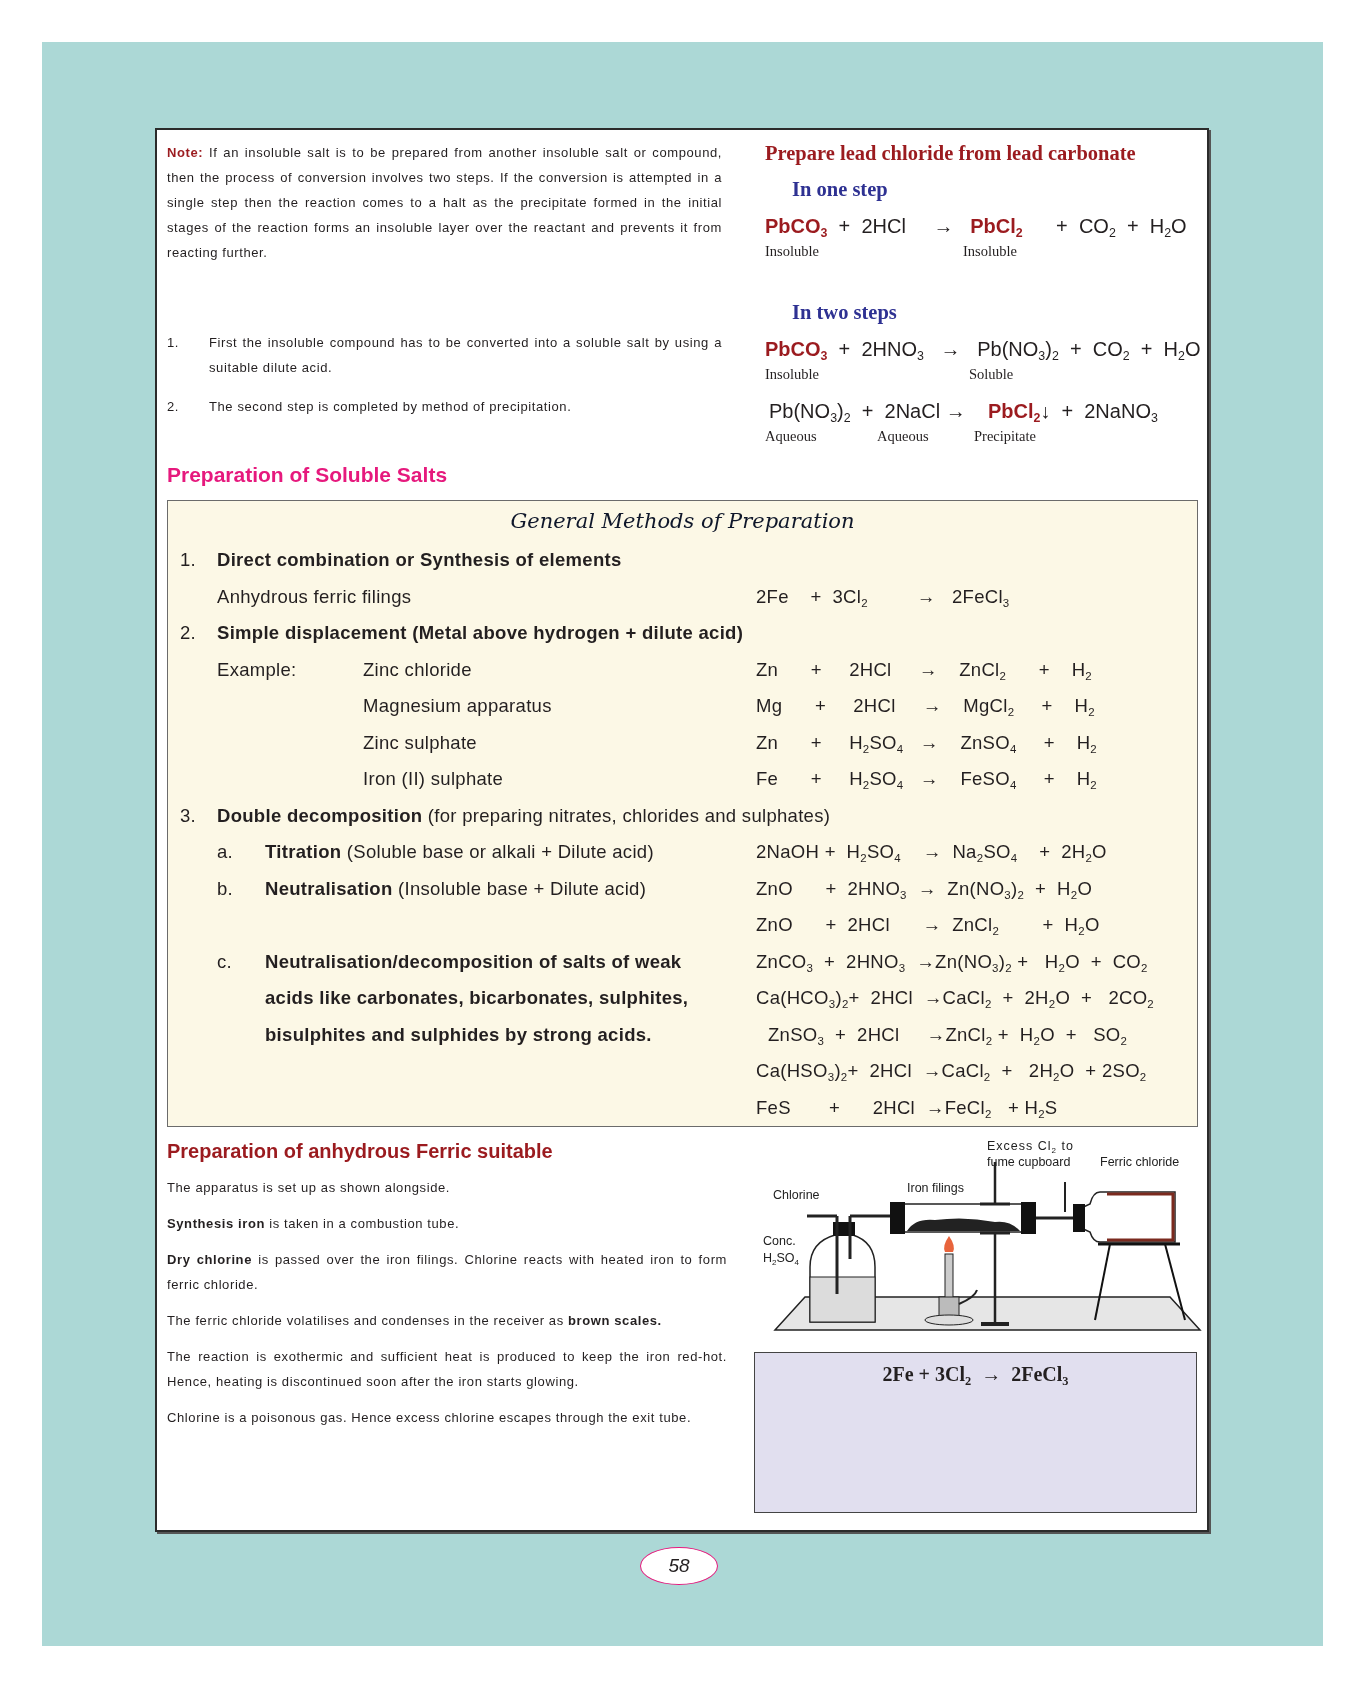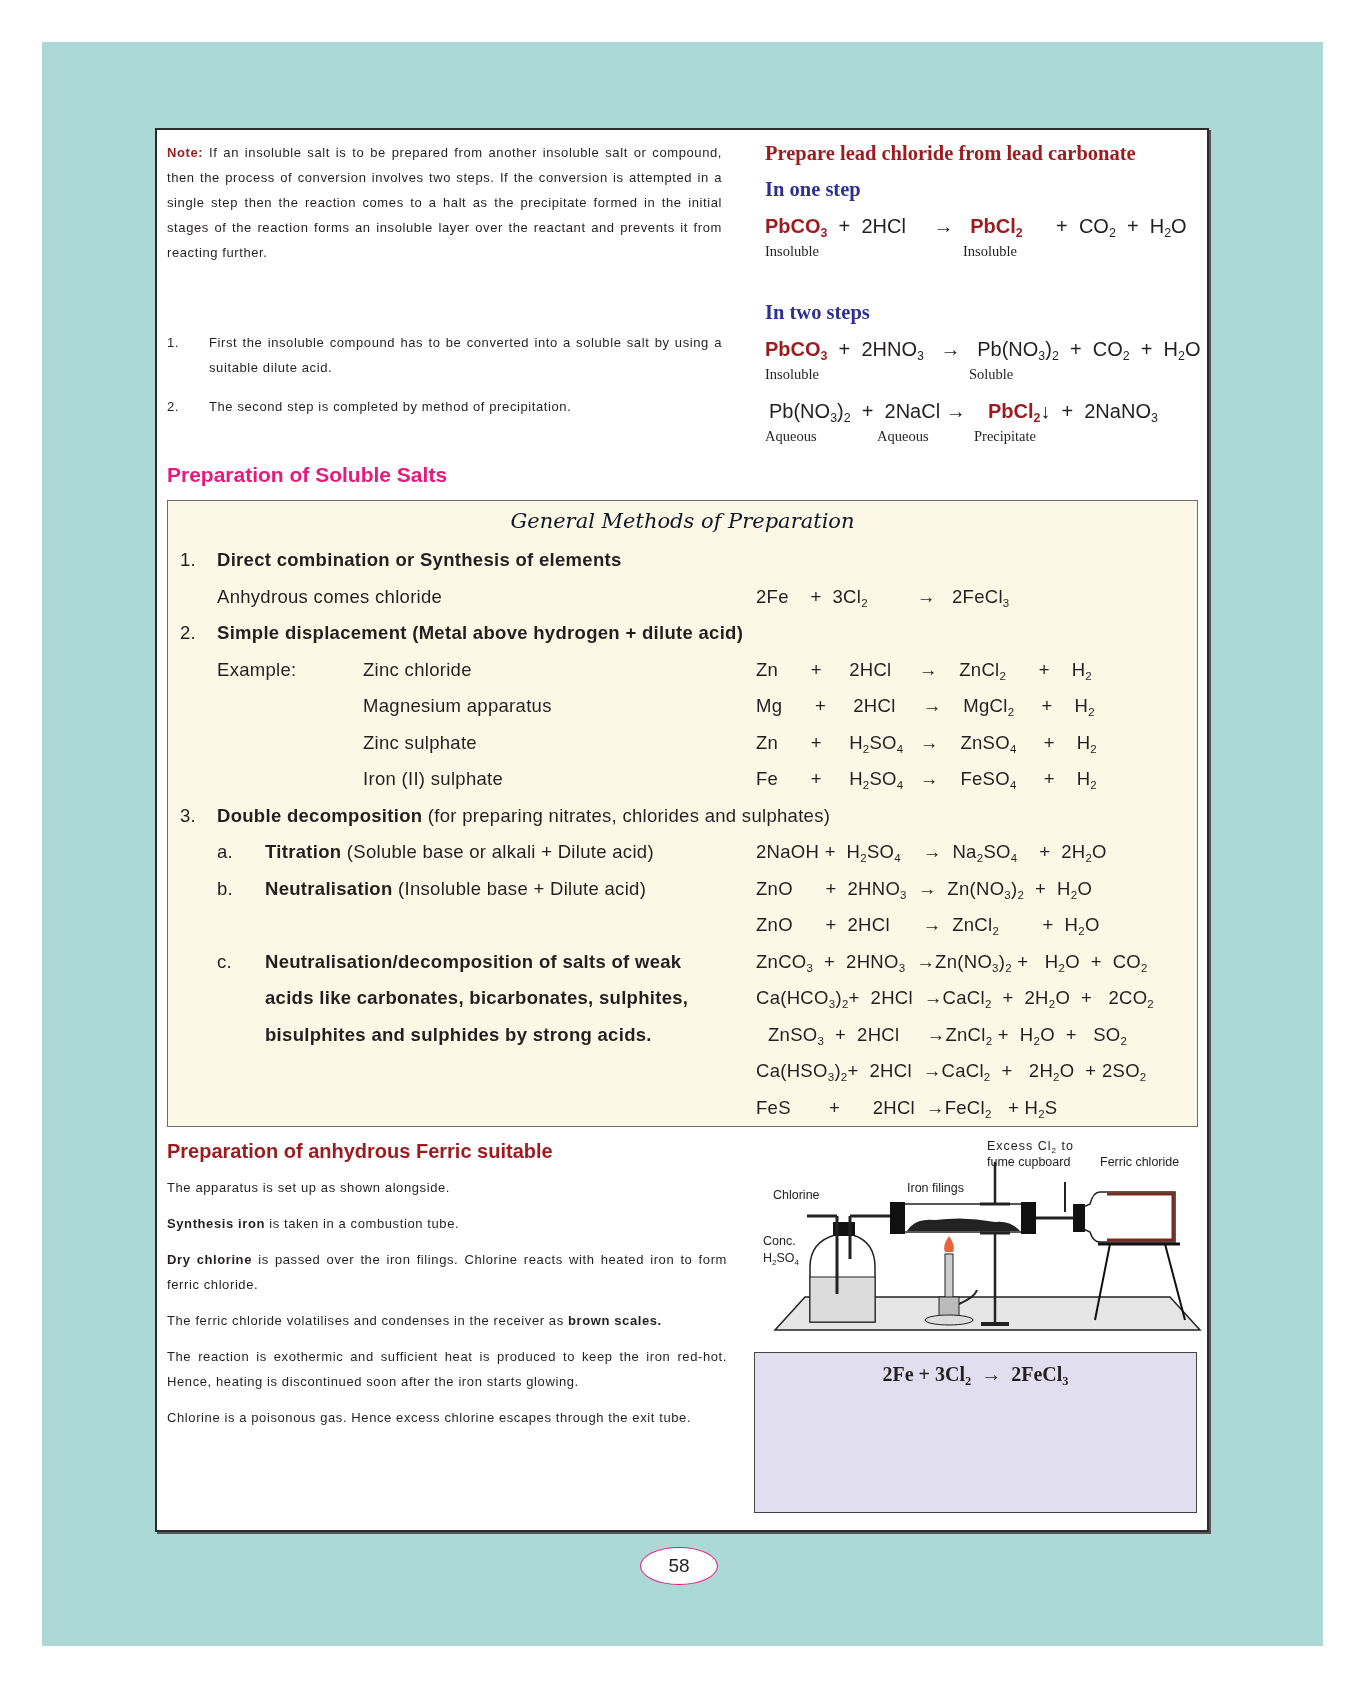--- a/index.html
+++ b/index.html
@@ -4,31 +4,31 @@
 <style>
   html,body{margin:0;padding:0;background:#fff;}
   body{width:1366px;height:1690px;position:relative;overflow:hidden;font-family:"Liberation Sans",sans-serif;color:#231f20;}
   .teal{position:absolute;left:42px;top:42px;width:1281px;height:1604px;background:#acd8d6;}
   .page{position:absolute;left:155px;top:128px;width:1050px;height:1400px;background:#fff;border:2px solid #2b2b2b;box-shadow:2px 2px 0 #555;}
   .abs{position:absolute;}
   .sans{font-family:Liberation Sans, sans-serif;font-size:13px;line-height:25px;letter-spacing:0.6px;}
   .just{text-align:justify;}
   .red{color:#9b1b1f;}
   .magenta{color:#e6197d;}
-  .navy{color:#2e3192;}
+  .navy{color:#2e3192;margin-left:27px;}
   .serif{font-family:"Liberation Serif",serif;}
   .b{font-weight:bold;}
   sub{font-size:0.62em;vertical-align:-0.35em;line-height:0;}
   .eq{font-family:Liberation Sans, sans-serif;font-size:20px;white-space:pre;}
   .lbl{font-family:"Liberation Serif",serif;font-size:14.5px;}
   .yellow{position:absolute;left:10px;top:370px;width:1029px;height:625px;background:#fcf8e6;border:1.5px solid #6b6b6b;}
   .gm-title{position:absolute;left:0;width:100%;top:8px;text-align:center;font-family:"DejaVu Serif",serif;font-style:italic;font-size:21px;color:#0f172a;}
   .row{position:absolute;font-size:18.5px;letter-spacing:0.3px;white-space:pre;}
   .purple{position:absolute;left:597px;top:1222px;width:441px;height:159px;background:#e1dfef;border:1.5px solid #444;}
-  .oval{position:absolute;left:640px;top:1547px;width:76px;height:36px;border:1.5px solid #e6197d;border-radius:50%;background:#fff;text-align:center;line-height:36px;font-size:19px;}
+  .oval{position:absolute;left:640px;top:1547px;width:76px;height:36px;border:1.5px solid #e6197d;border-radius:50%;background:#fff;text-align:center;line-height:36px;font-size:19px;font-style:italic;}
 </style>
 </head>
 <body>
 
 <div class="teal"></div>
 
 <div class="page">
 
   <div class="abs sans just" style="left:10px;top:10px;width:555px;">
     <span class="red b">Note:</span>
@@ -58,21 +58,21 @@
   <div class="abs lbl" style="left:720px;top:298px;">Aqueous</div>
   <div class="abs lbl" style="left:817px;top:298px;">Precipitate</div>
 
   <div class="abs b magenta" style="left:10px;top:333px;font-size:21px;">Preparation of Soluble Salts</div>
 
   <div class="yellow">
     <div class="gm-title">General Methods of Preparation</div>
 
     <div class="row" style="left:12px;top:48px;">1.</div>
     <div class="row b" style="left:49px;top:48px;">Direct combination or Synthesis of elements</div>
-    <div class="row" style="left:49px;top:85px;">Anhydrous comes chloride</div>
+    <div class="row" style="left:49px;top:85px;">Anhydrous ferric filings</div>
     <div class="row" style="left:588px;top:85px;">2Fe    +  3Cl<sub>2</sub>         →   2FeCl<sub>3</sub></div>
 
     <div class="row" style="left:12px;top:121px;">2.</div>
     <div class="row b" style="left:49px;top:121px;">Simple displacement (Metal above hydrogen + dilute acid)</div>
     <div class="row" style="left:49px;top:158px;">Example:</div>
     <div class="row" style="left:195px;top:158px;">Zinc chloride</div>
     <div class="row" style="left:195px;top:194px;">Magnesium apparatus</div>
     <div class="row" style="left:195px;top:231px;">Zinc sulphate</div>
     <div class="row" style="left:195px;top:267px;">Iron (II) sulphate</div>
     <div class="row" style="left:588px;top:158px;">Zn      +     2HCl     →    ZnCl<sub>2</sub>      +    H<sub>2</sub></div>

